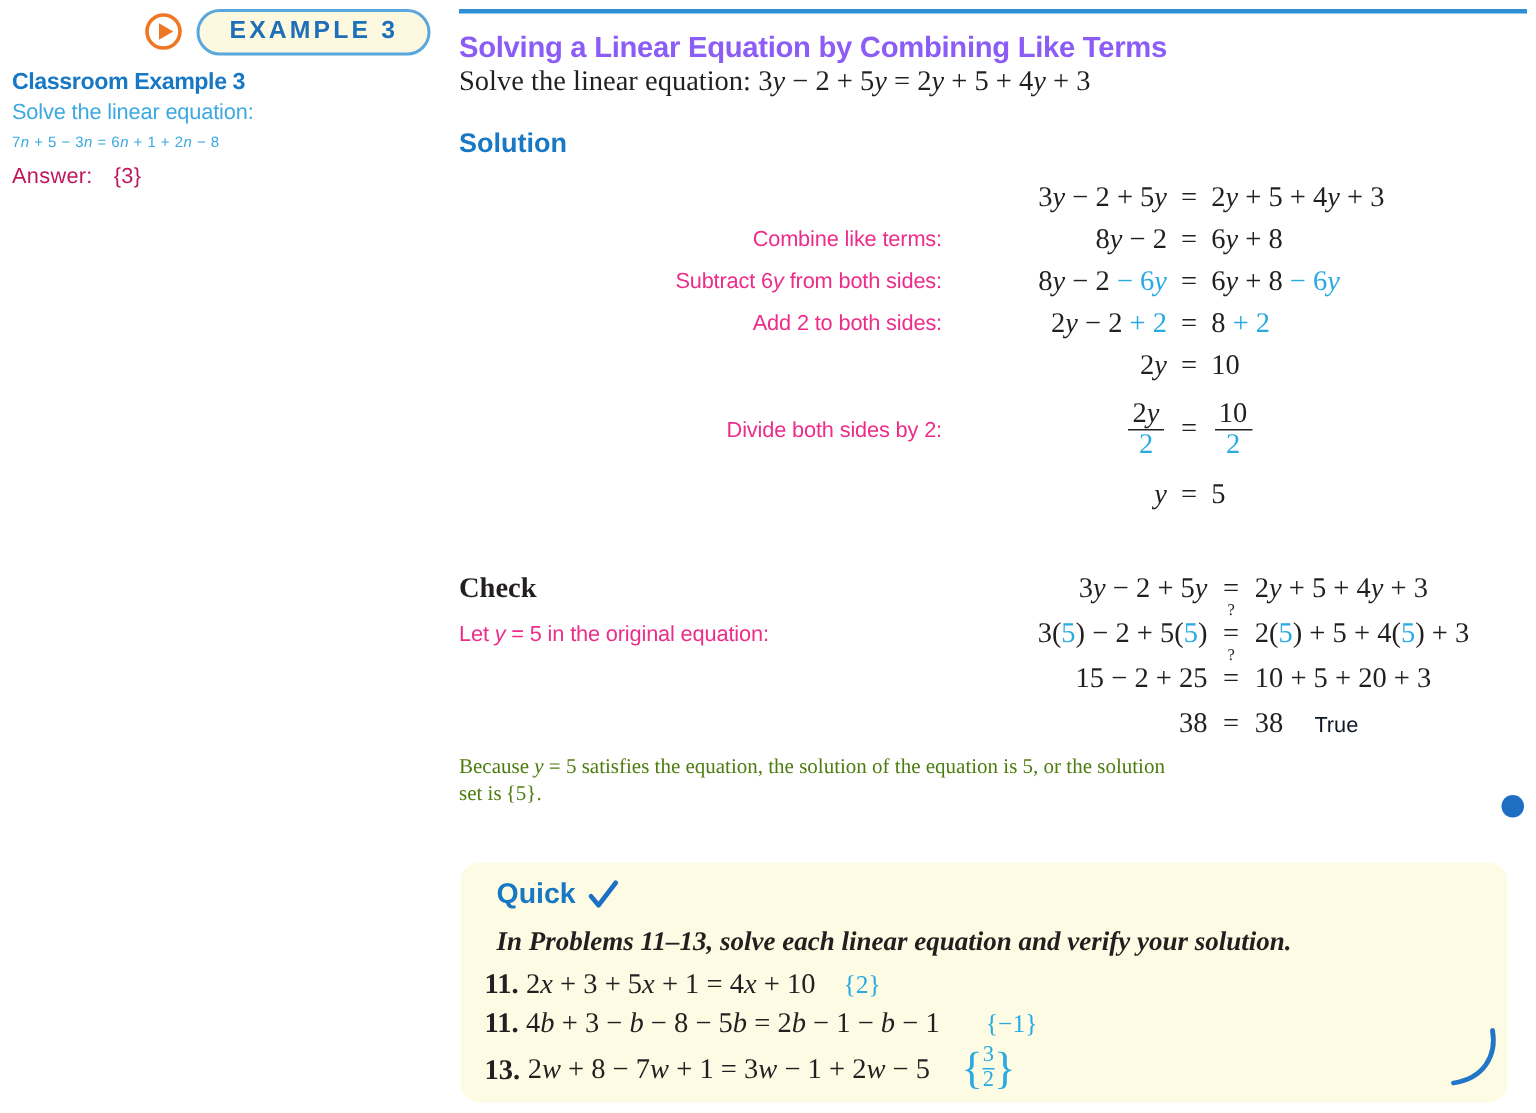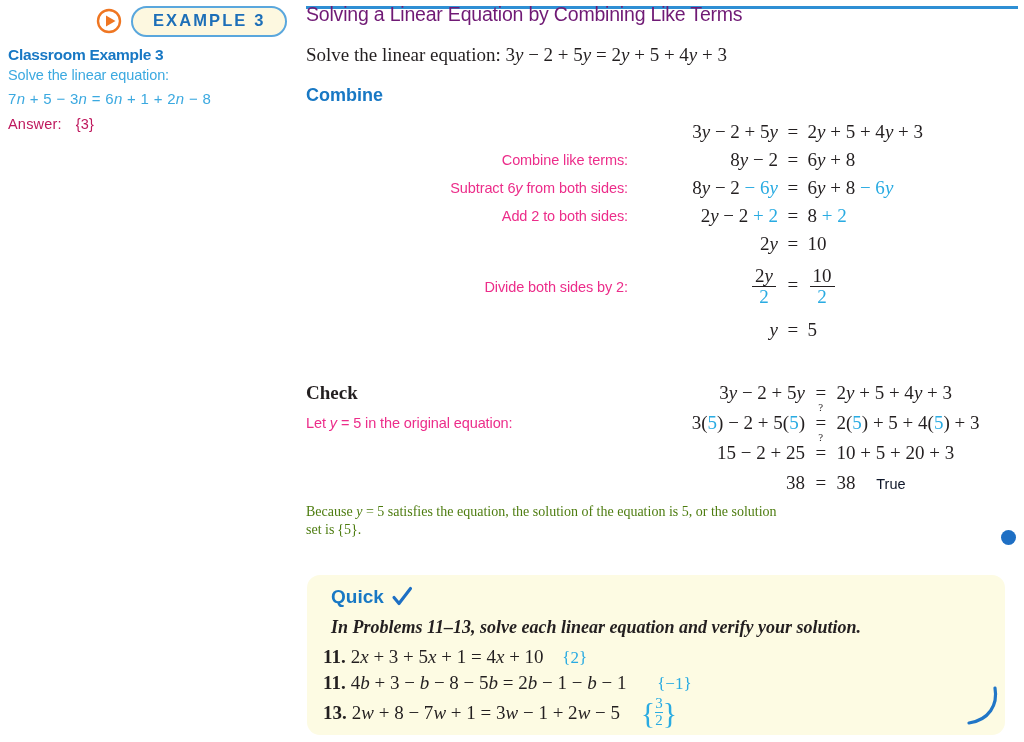--- a/index.html
+++ b/index.html
@@ -45,25 +45,25 @@
     font-weight: bold;
     font-size: 16.5px;
     letter-spacing: 2.1px;
     color: #1d6fb8;
     line-height: 1.2;
   }
 
   .example-title {
     position: absolute;
     left: 306px;
-    top: 3px;
-    font-family: "Liberation Sans", sans-serif;
-    font-weight: normal;
+    top: 21px;
+    font-family: "Liberation Sans", sans-serif;
+    font-weight: bold;
     font-size: 19.5px;
-    color: #701a75;
+    color: #8b5cf6;
     letter-spacing: -0.2px;
   }
 
   
   .classroom {
     position: absolute;
     left: 8px;
     top: 46px;
     width: 285px;
     font-family: "Liberation Sans", sans-serif;
@@ -75,21 +75,21 @@
     letter-spacing: -0.3px;
     margin-bottom: 3px;
   }
   .classroom-line {
     font-size: 14.5px;
     color: #3ba9e0;
     margin-bottom: 4px;
     letter-spacing: -0.1px;
   }
   .classroom-eq {
-    font-size: 15px;
+    font-size: 10px;
     color: #3ba9e0;
     margin-top: 7px;
     margin-bottom: 9px;
     letter-spacing: 0.3px;
   }
   .classroom-eq i { font-style: italic; }
   .classroom-ans {
     font-size: 14.5px;
     color: #be185d;
     letter-spacing: 0.2px;
@@ -341,21 +341,21 @@
   </div>
 </div>
 
 <div class="solve-line">
   <span>Solve the linear equation:</span>
   <span class="math">
     3<i>y</i> − 2 + 5<i>y</i> = 2<i>y</i> + 5 + 4<i>y</i> + 3
   </span>
 </div>
 
-<div class="solution-head">Combine</div>
+<div class="solution-head">Solution</div>
 
 <div class="deriv">
 
   <div class="drow">
     <div class="dlabel"></div>
     <div class="dmath math">
       <span class="lhs" style="width:140px;">3<i>y</i> − 2 + 5<i>y</i></span>
       <span style="display:inline-block;width:20px;text-align:center;">=</span>
       <span class="rhs">2<i>y</i> + 5 + 4<i>y</i> + 3</span>
     </div>

